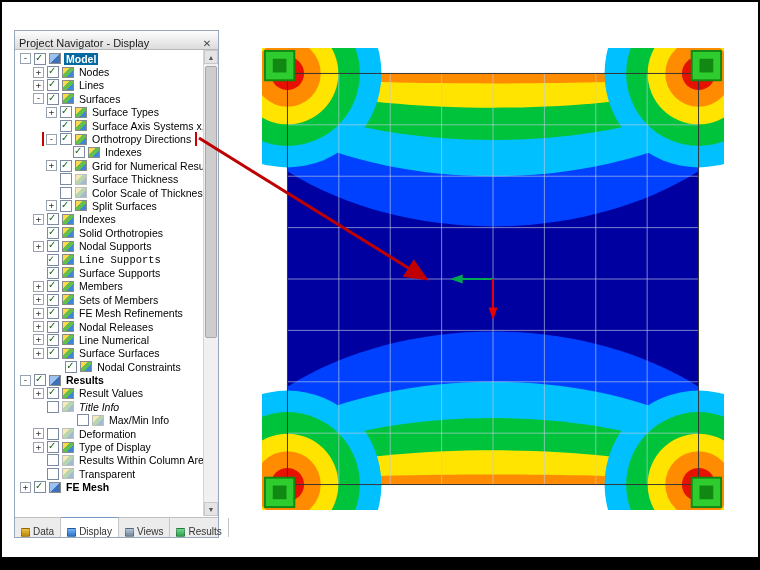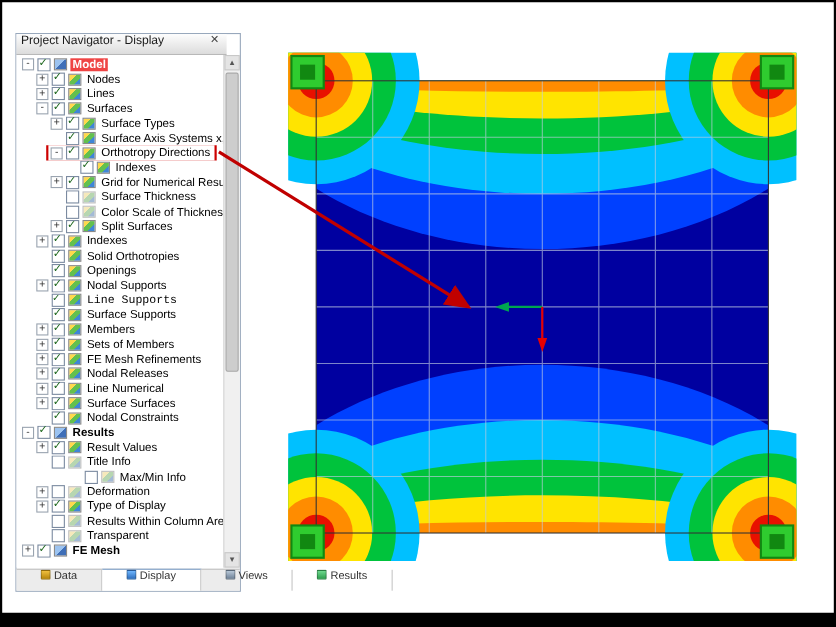--- a/index.html
+++ b/index.html
@@ -10,23 +10,23 @@
   .frame{
     position:absolute;inset:0;border:2px solid #000;border-bottom:13px solid #000;
     pointer-events:none;z-index:50;
   }
   
   .panel{
     position:absolute;left:14px;top:30px;width:205px;height:508px;
     background:#ffffff;border:1px solid #98a8bc;box-sizing:border-box;z-index:10;
   }
   .panel-title{
-    position:absolute;top:0;left:0;right:12px;height:19px;
+    position:absolute;top:0;left:0;right:0;height:19px;
     background:linear-gradient(#fdfdfd,#dcdcdc);border-bottom:1px solid #b8b8b8;
-    display:flex;align-items:flex-start;padding:0 4px;font-size:11px;color:#1a1a1a;
+    display:flex;align-items:flex-end;padding:0 4px;font-size:11px;color:#1a1a1a;
     box-sizing:border-box;
   }
   .panel-title .close{margin-left:auto;width:14px;text-align:center;font-size:10px;color:#444;}
   .tree{
     position:absolute;top:19px;bottom:21px;left:0;right:15px;background:#fff;
     overflow:hidden;padding-top:2px;
   }
   .tree-row{
     height:13.4px;display:flex;align-items:center;white-space:nowrap;
     font-size:10.5px;color:#000;overflow:hidden;
@@ -48,37 +48,37 @@
   }
   .item-icon{
     width:12px;height:11px;flex:none;margin-right:3px;border:1px solid #8a8a8a;
     background:linear-gradient(135deg,#ffd94d 0 34%,#63c04f 34% 67%,#3f86d6 67% 100%);
     box-sizing:border-box;
   }
   .category .item-icon{background:linear-gradient(135deg,#9cc3f0 0 50%,#3f6fb8 50% 100%);}
   .tree-row:not(.checked) .item-icon{opacity:.55;filter:grayscale(.4);}
   .label{padding:0 2px;}
   .bold .label{font-weight:bold;}
-  .selected .label{background:#ef4444;color:#fff;}
+  .selected .label{background:#0369a1;color:#fff;}
   
   .vscroll{
     position:absolute;top:19px;bottom:21px;right:0;width:15px;background:#f0f0f0;
     border-left:1px solid #d5d5d5;box-sizing:border-box;
   }
   .sb-btn{height:14px;text-align:center;font-size:7px;line-height:14px;color:#555;background:#e4e4e4;border:1px solid #c8c8c8;box-sizing:border-box;}
   .sb-btn.down{position:absolute;bottom:0;left:0;right:0;}
   .sb-btn.up{position:absolute;top:0;left:0;right:0;}
   .sb-thumb{position:absolute;top:16px;left:1px;right:1px;height:58%;background:#cdcdcd;border:1px solid #a8a8a8;border-radius:2px;}
   
   .panel-tabs{
     position:absolute;left:0;right:0;bottom:0;height:20px;background:#ececec;
     border-top:1px solid #c0c0c0;display:flex;align-items:stretch;font-size:10px;
     box-sizing:border-box;
   }
-  .tab{display:flex;align-items:flex-start;gap:3px;padding:0 22px;border-right:1px solid #c6c6c6;color:#333;}
+  .tab{display:flex;align-items:flex-end;gap:3px;padding:0 6px;border-right:1px solid #c6c6c6;color:#333;}
   .tab.active{background:#ffffff;border-top:1px solid #7a9cc4;margin-top:-1px;}
   .tab-icon{width:9px;height:9px;border-radius:1px;border:1px solid rgba(0,0,0,.25);box-sizing:border-box;}
   .tab-icon.data-table-icon{background:linear-gradient(#f0c040,#b8860b);}
   .tab-icon.display-icon{background:linear-gradient(#6fb7ff,#2f6fbf);}
   .tab-icon.views-icon{background:linear-gradient(#b8c8d8,#6f8298);}
   .tab-icon.results-icon{background:linear-gradient(#6fd98f,#2f9f4f);}
   
   .viewport{position:absolute;left:262px;top:48px;width:462px;height:462px;z-index:5;}
   .viewport svg{width:100%;height:100%;display:block;}
   
@@ -202,28 +202,20 @@
       <div class="tree-row checked" style="padding-left: 16px;">
         <span class="row-box">
           <span class="toggle empty"></span>
           <span class="checkbox"></span>
           <span class="item-icon"></span>
           <span class="label">Solid Orthotropies</span>
         </span>
       </div>
       <div class="tree-row checked" style="padding-left: 16px;">
         <span class="row-box">
-          <span class="toggle empty"></span>
-          <span class="checkbox"></span>
-          <span class="item-icon"></span>
-          <span class="label">Openings</span>
-        </span>
-      </div>
-      <div class="tree-row checked" style="padding-left: 16px;">
-        <span class="row-box">
           <span class="toggle">+</span>
           <span class="checkbox"></span>
           <span class="item-icon"></span>
           <span class="label">Nodal Supports</span>
         </span>
       </div>
       <div class="tree-row checked" style="padding-left: 16px; font-family: Liberation Mono, monospace;">
         <span class="row-box">
           <span class="toggle empty"></span>
           <span class="checkbox"></span>
@@ -280,21 +272,21 @@
         </span>
       </div>
       <div class="tree-row checked" style="padding-left: 16px;">
         <span class="row-box">
           <span class="toggle">+</span>
           <span class="checkbox"></span>
           <span class="item-icon"></span>
           <span class="label">Surface Surfaces</span>
         </span>
       </div>
-      <div class="tree-row checked" style="padding-left: 16px;">
+      <div class="tree-row checked" style="padding-left: 16px; justify-content: center;">
         <span class="row-box">
           <span class="toggle empty"></span>
           <span class="checkbox"></span>
           <span class="item-icon"></span>
           <span class="label">Nodal Constraints</span>
         </span>
       </div>
       <div class="tree-row bold category checked" style="padding-left: 3px;">
         <span class="row-box">
           <span class="toggle">-</span>
@@ -304,21 +296,21 @@
         </span>
       </div>
       <div class="tree-row checked" style="padding-left: 16px;">
         <span class="row-box">
           <span class="toggle">+</span>
           <span class="checkbox"></span>
           <span class="item-icon"></span>
           <span class="label">Result Values</span>
         </span>
       </div>
-      <div class="tree-row" style="padding-left: 16px;">
+      <div class="tree-row" style="padding-left: 16px; font-style: italic;">
         <span class="row-box">
           <span class="toggle empty"></span>
           <span class="checkbox"></span>
           <span class="item-icon"></span>
           <span class="label">Title Info</span>
         </span>
       </div>
       <div class="tree-row" style="padding-left: 16px; justify-content: center;">
         <span class="row-box">
           <span class="toggle empty"></span>

